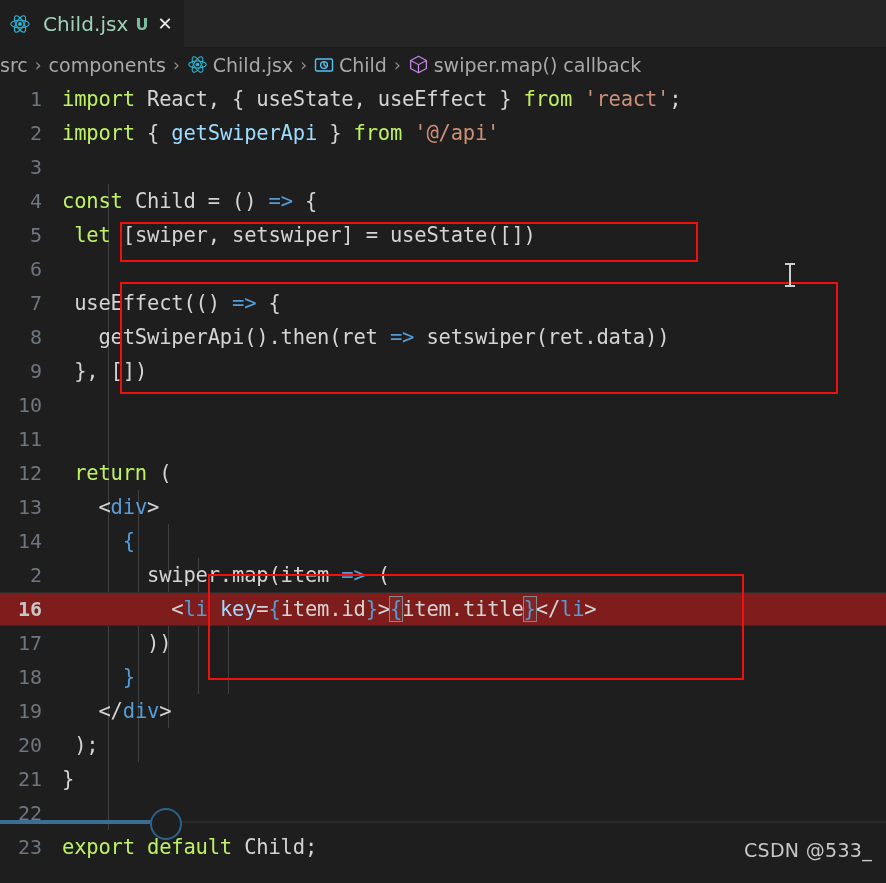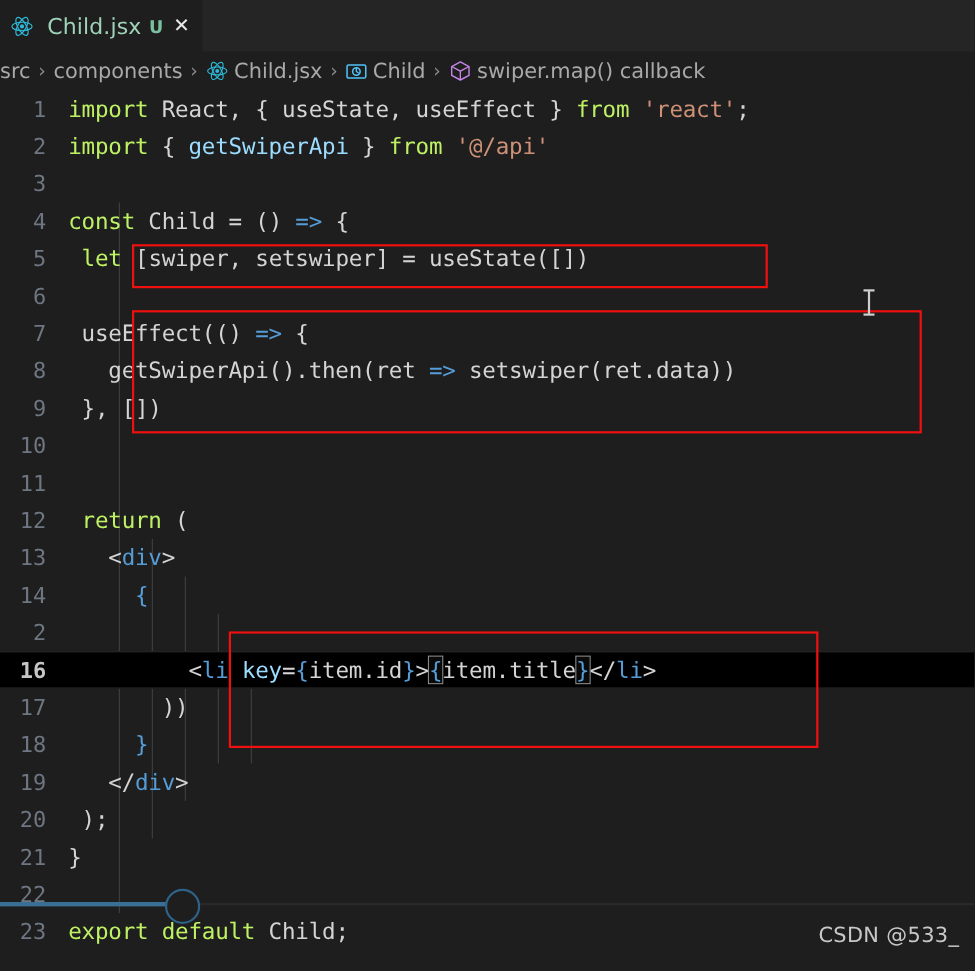--- a/index.html
+++ b/index.html
@@ -97,21 +97,21 @@
     background: #1e1e1e;
     overflow: hidden;
   }
   .row {
     position: relative;
     height: 34px;
     display: flex;
     align-items: center;
     white-space: pre;
   }
-  .row.current { background: #000000; }
+  .row.current { background: #7f1d1d; }
   .row.current::before,
   .row.current::after{
     content:"";
     position:absolute; left:0; right:0; height:1px;
     background:#2c2c2c;
   }
   .row.current::before{ top:0; }
   .row.current::after{ bottom:0; }
 
   .ln {
@@ -352,20 +352,21 @@
     <span class="code">   <span class="pun">&lt;</span><span class="tag">div</span><span class="pun">&gt;</span></span>
   </div>
 
   <div class="row">
     <span class="ln">14</span>
     <span class="code">     <span class="brk2">{</span></span>
   </div>
 
   <div class="row">
     <span class="ln">2</span>
+    <span class="code">       <span class="white">swiper</span><span class="pun">.</span><span class="white">map</span><span class="pun">(</span><span class="white">item</span> <span class="arrow">=&gt;</span> <span class="pun">(</span></span>
   </div>
 
   <div class="row current">
     <span class="ln active">16</span>
     <span class="code">         <span class="pun">&lt;</span><span class="tag">li</span> <span class="var">key</span><span class="pun">=</span><span class="brk2">{</span><span class="white">item</span><span class="pun">.</span><span class="white">id</span><span class="brk2">}</span><span class="pun">&gt;</span><span class="brk2 bracket-box">{</span><span class="white">item</span><span class="pun">.</span><span class="white">title</span><span class="brk2 bracket-box">}</span><span class="pun">&lt;/</span><span class="tag">li</span><span class="pun">&gt;</span></span>
   </div>
 
   <div class="row">
     <span class="ln">17</span>
     <span class="code">       <span class="pun">))</span></span>

